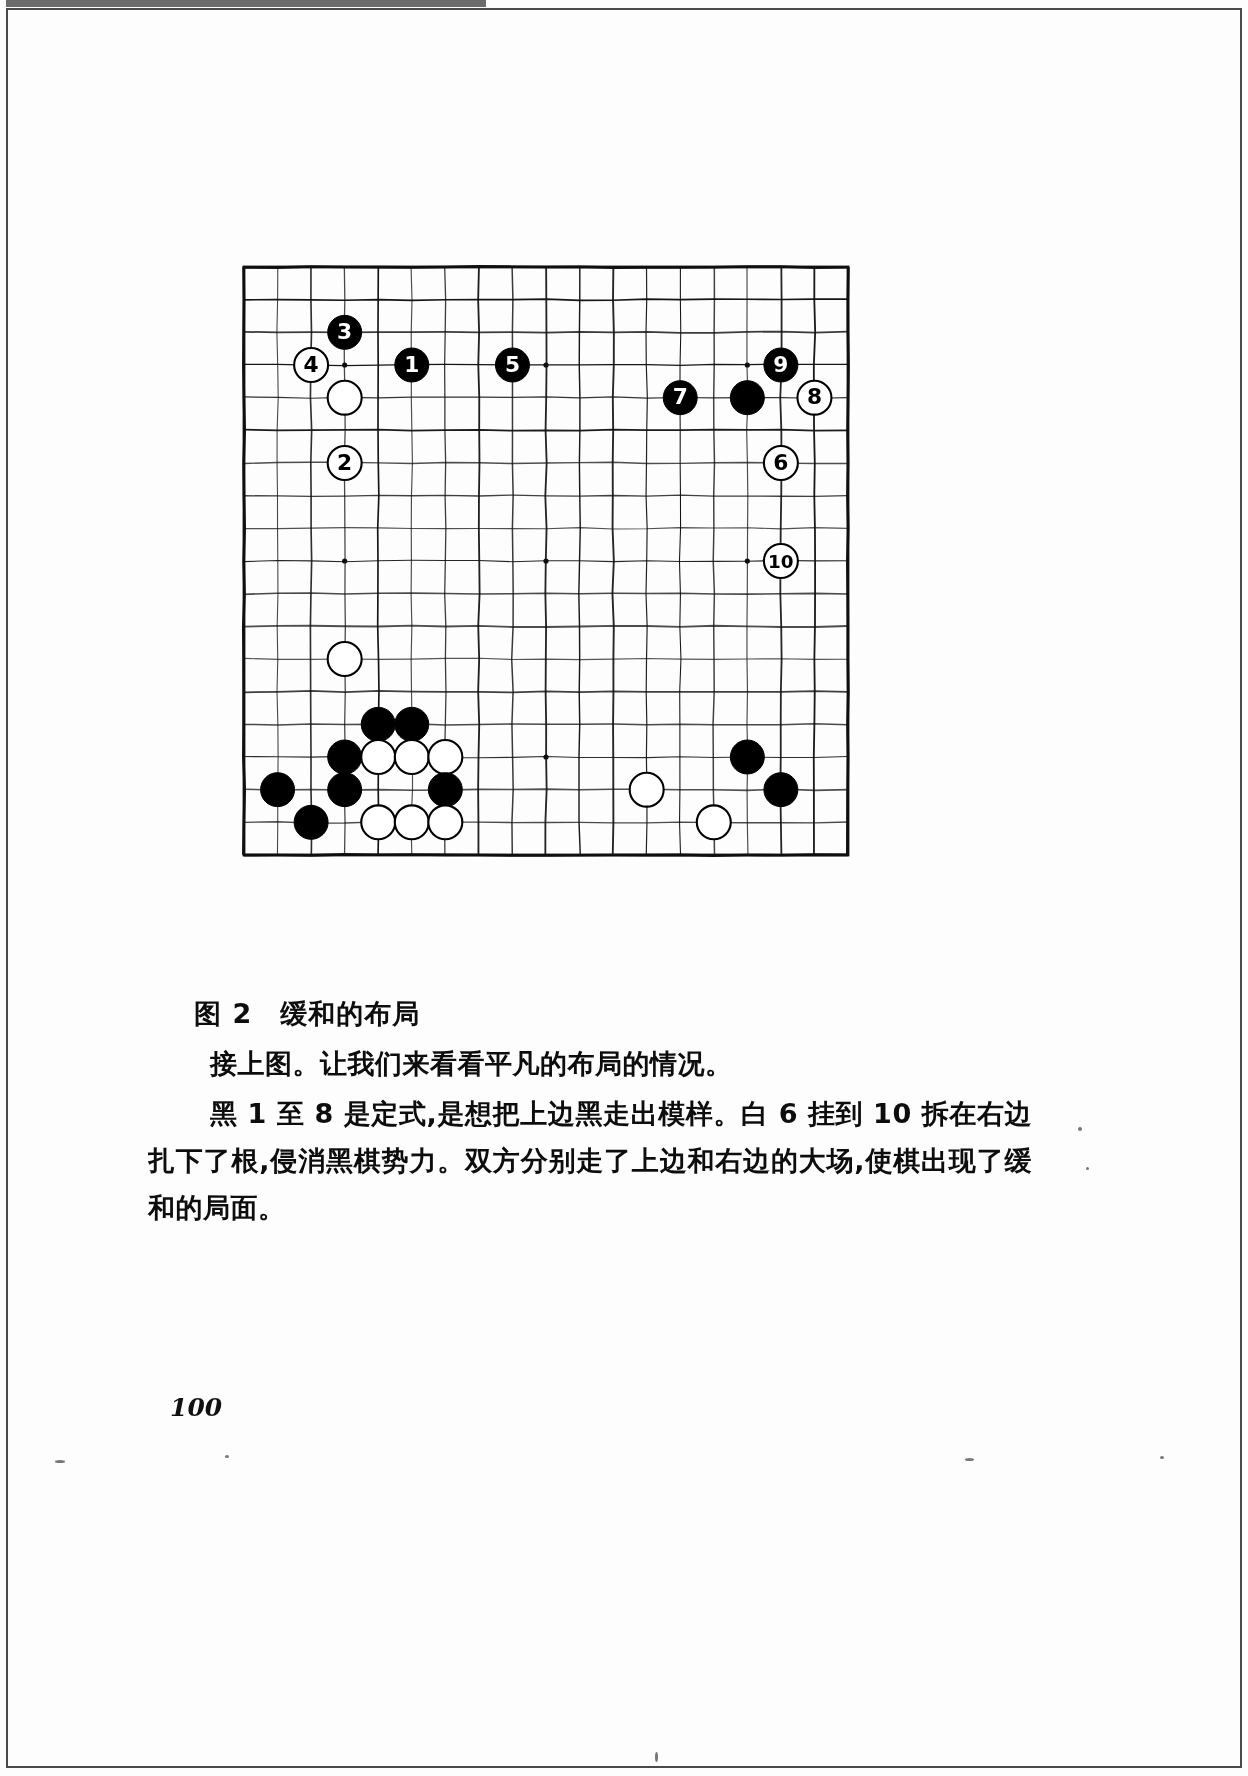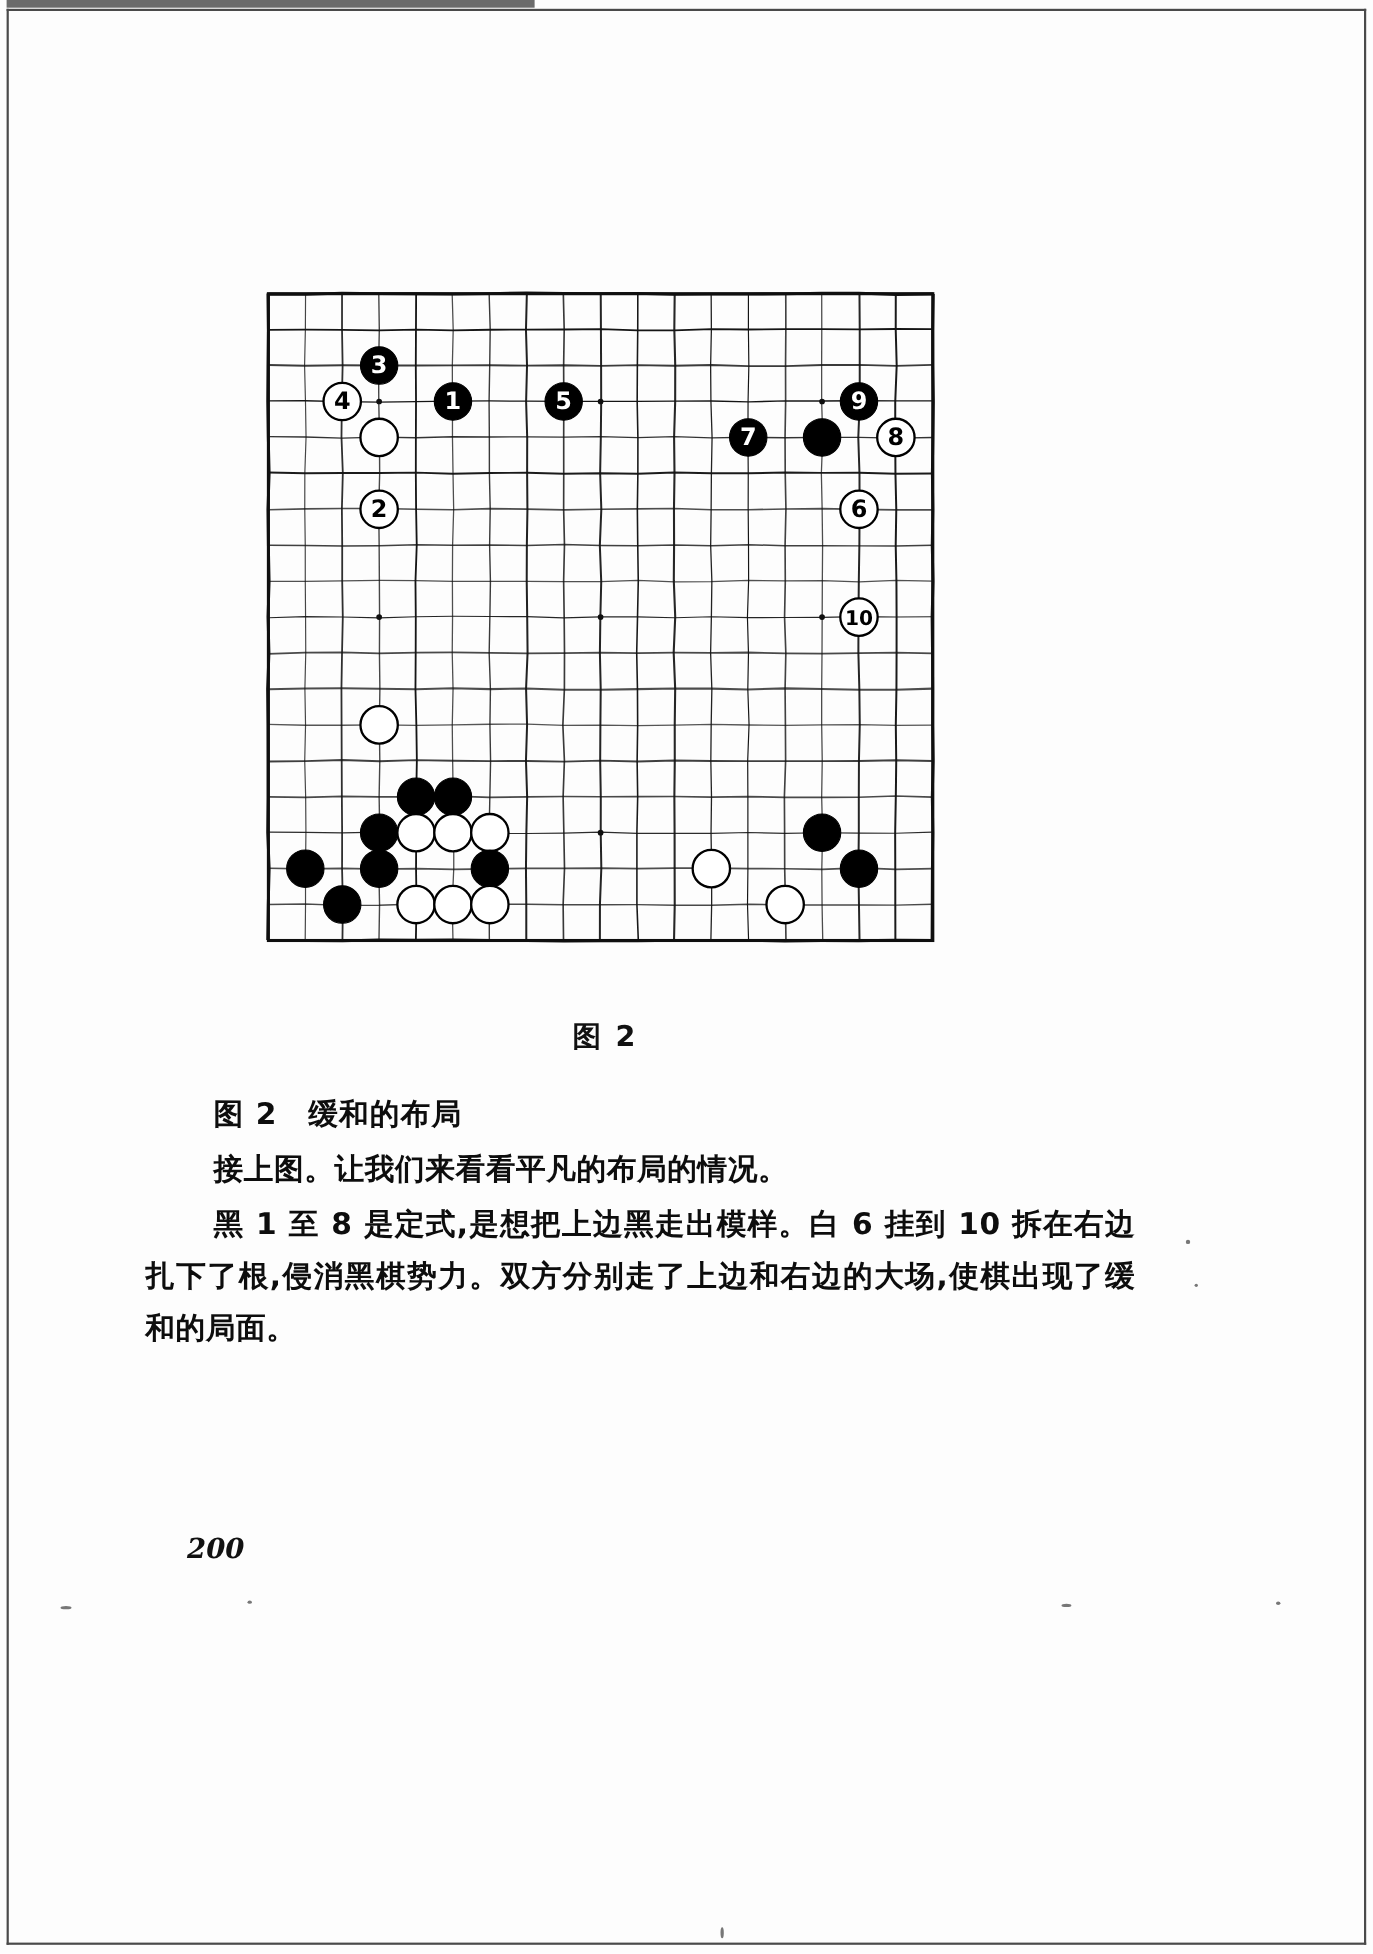--- a/index.html
+++ b/index.html
@@ -43,21 +43,21 @@
   #text-block {
     position:absolute; left:132px; top:990px; width:900px;
     color:#0d0d0d;
   }
   .para {
     font-family:"DejaVu Sans", sans-serif;
     font-size:27px;
     line-height:47px;
     font-weight:700;
     letter-spacing:0.5px;
-    margin:0 0 3px 0;
+    margin:0 0 3px 16px;
     text-align:justify;
   }
   .indent { text-indent:62px; }
   .heading {
     font-family:"DejaVu Sans", sans-serif;
     font-size:27px; font-weight:700; line-height:47px;
     text-indent:62px; margin:0 0 3px 0; letter-spacing:1px;
   }
   #page-number {
     position:absolute; left:170px; top:1393px;
@@ -237,23 +237,22 @@
           <circle cx="545.89" cy="107.00" r="16.99" fill="#000000" stroke="#000000" stroke-width="1"></circle>
           <text x="545.89" y="113.79" text-anchor="middle" font-family="&quot;DejaVu Sans&quot;, sans-serif" font-size="21.74" font-weight="700" fill="#ffffff">9</text>
         </g>
         <g>
           <circle cx="545.89" cy="303.00" r="16.99" fill="#ffffff" stroke="#000000" stroke-width="2.1"></circle>
           <text x="545.89" y="309.79" text-anchor="middle" font-family="&quot;DejaVu Sans&quot;, sans-serif" font-size="18.35" font-weight="700" fill="#000000">10</text>
         </g>
       </svg>
   </div>
 
-  <div id="fig-label">图 2</div>
 
   <div id="text-block">
     <p class="heading">图 2　缓和的布局</p>
     <p class="para indent">接上图。让我们来看看平凡的布局的情况。</p>
     <p class="para indent">黑 1 至 8 是定式,是想把上边黑走出模样。白 6 挂到 10 拆在右边扎下了根,侵消黑棋势力。双方分别走了上边和右边的大场,使棋出现了缓和的局面。</p>
   </div>
 
-  <div id="page-number">200</div>
+  <div id="page-number">100</div>
 
 </div>
 
 </body></html>

